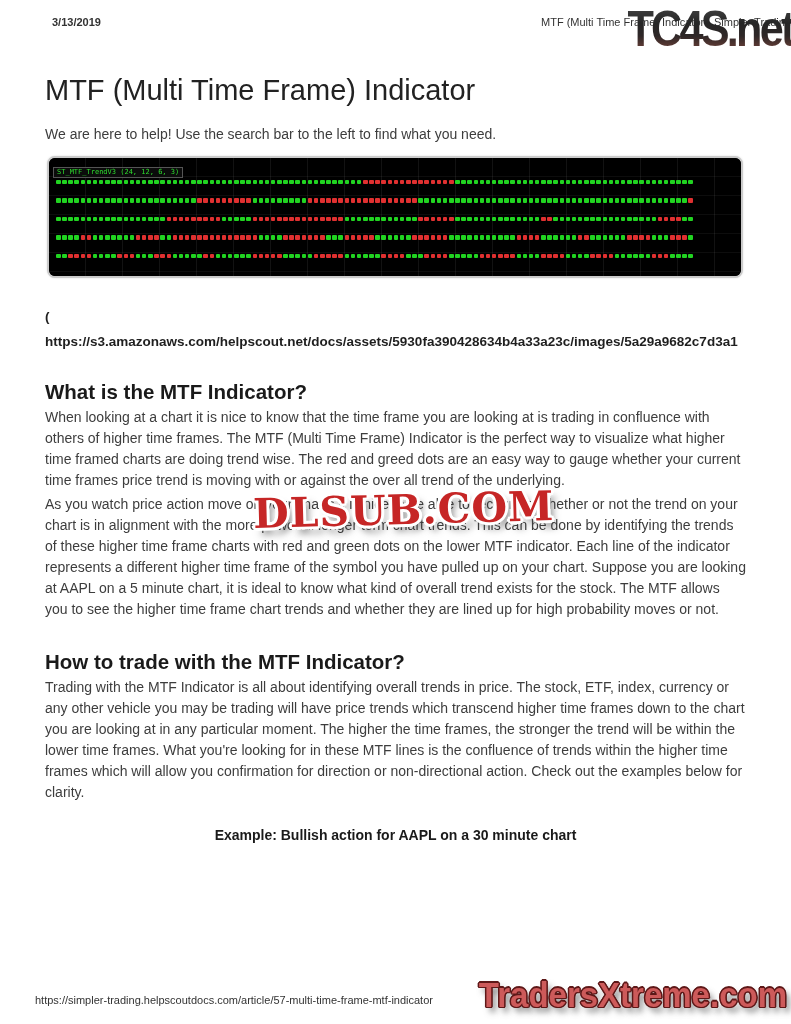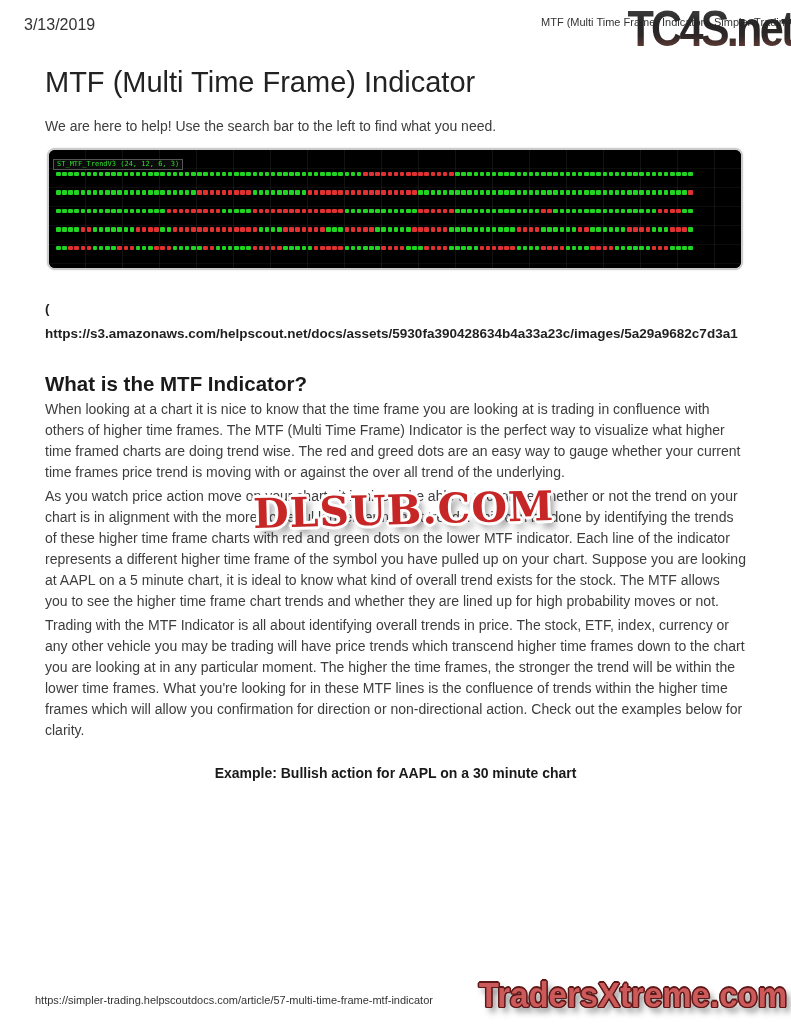--- a/index.html
+++ b/index.html
@@ -1,31 +1,31 @@
 <!DOCTYPE html>
 <html style="--up: #21d421; --down: #e03030;"><head>
 <meta charset="utf-8">
 <style>
   html,body{margin:0;padding:0;background:#ffffff;}
   body{font-family:"Liberation Sans", sans-serif; -webkit-font-smoothing:antialiased;}
   .page{position:relative;width:791px;height:1024px;background:#fff;overflow:hidden;margin:0 auto;color:#3d3d3d;}
 
   
-  .print-date{position:absolute;top:16px;left:24px;font-size:16px;color:#333;}
+  .print-date{position:absolute;top:16px;left:52px;font-size:11px;color:#333;font-weight:bold;}
   .print-title{position:absolute;top:16px;left:0;width:100%;text-align:right;font-size:11px;color:#333;}
   .tc4s{
     position:absolute;top:0px;right:-2px;
     font-size:47px;font-weight:bold;letter-spacing:-3px;
     transform:scaleX(0.92) scaleY(1.05);transform-origin:right top;
     background:linear-gradient(180deg,#4d4d4d 0%,#262626 40%,#2e2727 62%,#6e4038 88%,#7d4a40 100%);
     -webkit-background-clip:text;background-clip:text;color:transparent;
   }
 
   
-  .content{position:absolute;top:0;left:45px;width:701px;}
+  .content{position:absolute;top:8px;left:45px;width:701px;}
   h1.article-title{margin:66px 0 0;font-size:29px;font-weight:400;color:#222;letter-spacing:0;}
   .intro{margin:17px 0 0;font-size:14px;line-height:20px;color:#3d3d3d;}
   h2.headline{margin:23px 0 0;font-size:20.5px;line-height:33px;font-weight:bold;color:#1a1a1a;}
   h2.section-heading{margin:0;font-size:20.5px;font-weight:bold;color:#1a1a1a;}
   p.body-text{margin:3px 0 0;font-size:14px;line-height:21px;color:#3d3d3d;}
 
   
   .chart-frame{
     margin:12px 0 0 2px;width:692px;height:118px;
     border:2px solid #cbcbcb;border-radius:8px;background:#000;overflow:hidden;
@@ -637,20 +637,21 @@
     <div class="img-link">
       <div>(</div>
       <div>https://s3.amazonaws.com/helpscout.net/docs/assets/5930fa390428634b4a33a23c/images/5a29a9682c7d3a1</div>
     </div>
 
     <h2 class="section-heading" style="margin-top:26px;">What is the MTF Indicator?</h2>
     <p class="body-text">When looking at a chart it is nice to know that the time frame you are looking at is trading in confluence with others of higher time frames. The MTF (Multi Time Frame) Indicator is the perfect way to visualize what higher time framed charts are doing trend wise. The red and greed dots are an easy way to gauge whether your current time frames price trend is moving with or against the over all trend of the underlying.</p>
 
     <p class="body-text">As you watch price action move on your charts it is nice to be able to recognize whether or not the trend on your chart is in alignment with the more powerful longer term chart trends. This can be done by identifying the trends of these higher time frame charts with red and green dots on the lower MTF indicator. Each line of the indicator represents a different higher time frame of the symbol you have pulled up on your chart. Suppose you are looking at AAPL on a 5 minute chart, it is ideal to know what kind of overall trend exists for the stock. The MTF allows you to see the higher time frame chart trends and whether they are lined up for high probability moves or not.</p>
 
+    <h2 class="section-heading" style="margin-top:30px;">How to trade with the MTF Indicator?</h2>
     <p class="body-text">Trading with the MTF Indicator is all about identifying overall trends in price. The stock, ETF, index, currency or any other vehicle you may be trading will have price trends which transcend higher time frames down to the chart you are looking at in any particular moment. The higher the time frames, the stronger the trend will be within the lower time frames. What you're looking for in these MTF lines is the confluence of trends within the higher time frames which will allow you confirmation for direction or non-directional action. Check out the examples below for clarity.</p>
 
     <div class="example-caption">Example: Bullish action for AAPL on a 30 minute chart</div>
 
   </div>
 
   <div class="dlsub">DLSUB.COM</div>
 
   <div class="footer-url">https://simpler-trading.helpscoutdocs.com/article/57-multi-time-frame-mtf-indicator</div>
   <div class="txtreme">TradersXtreme.com</div>

